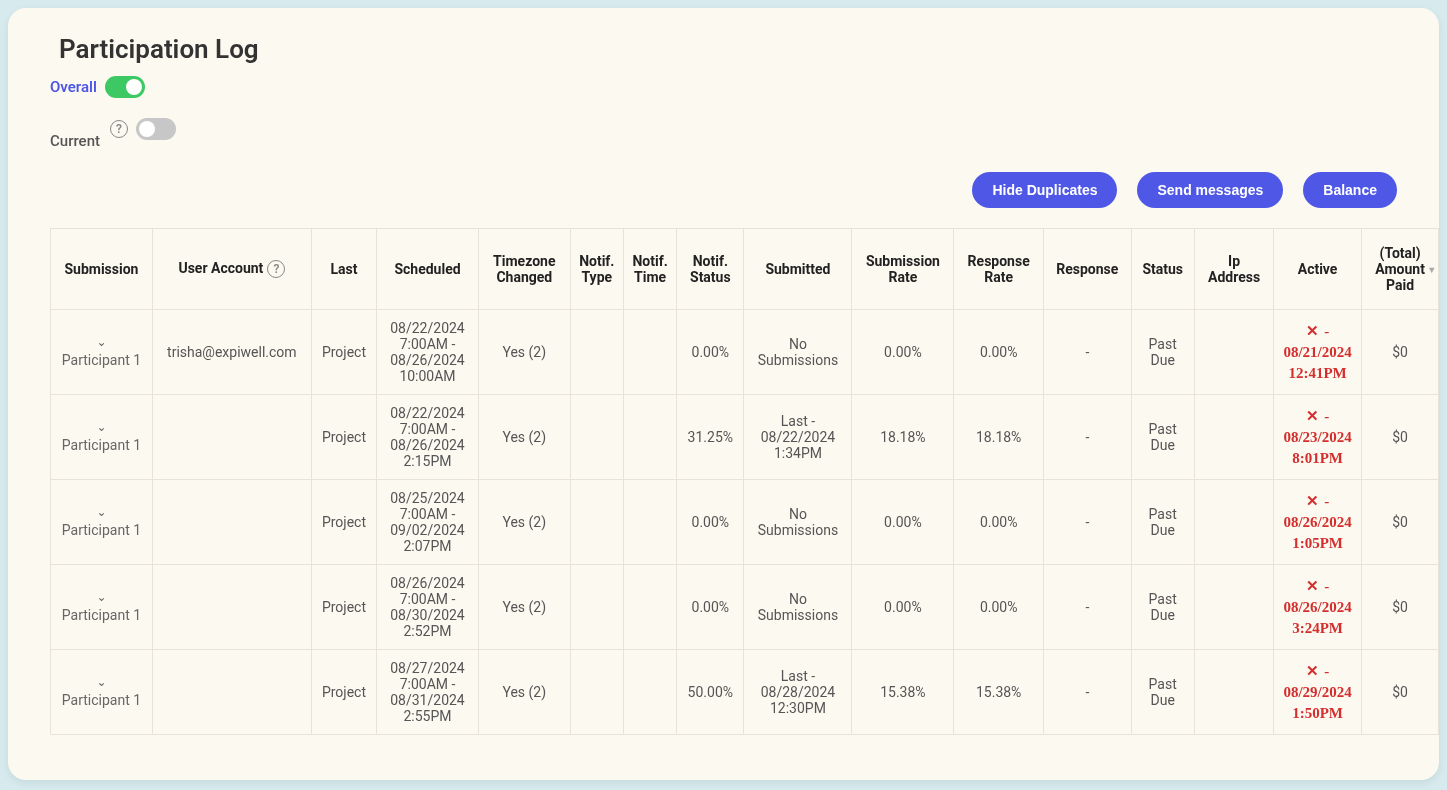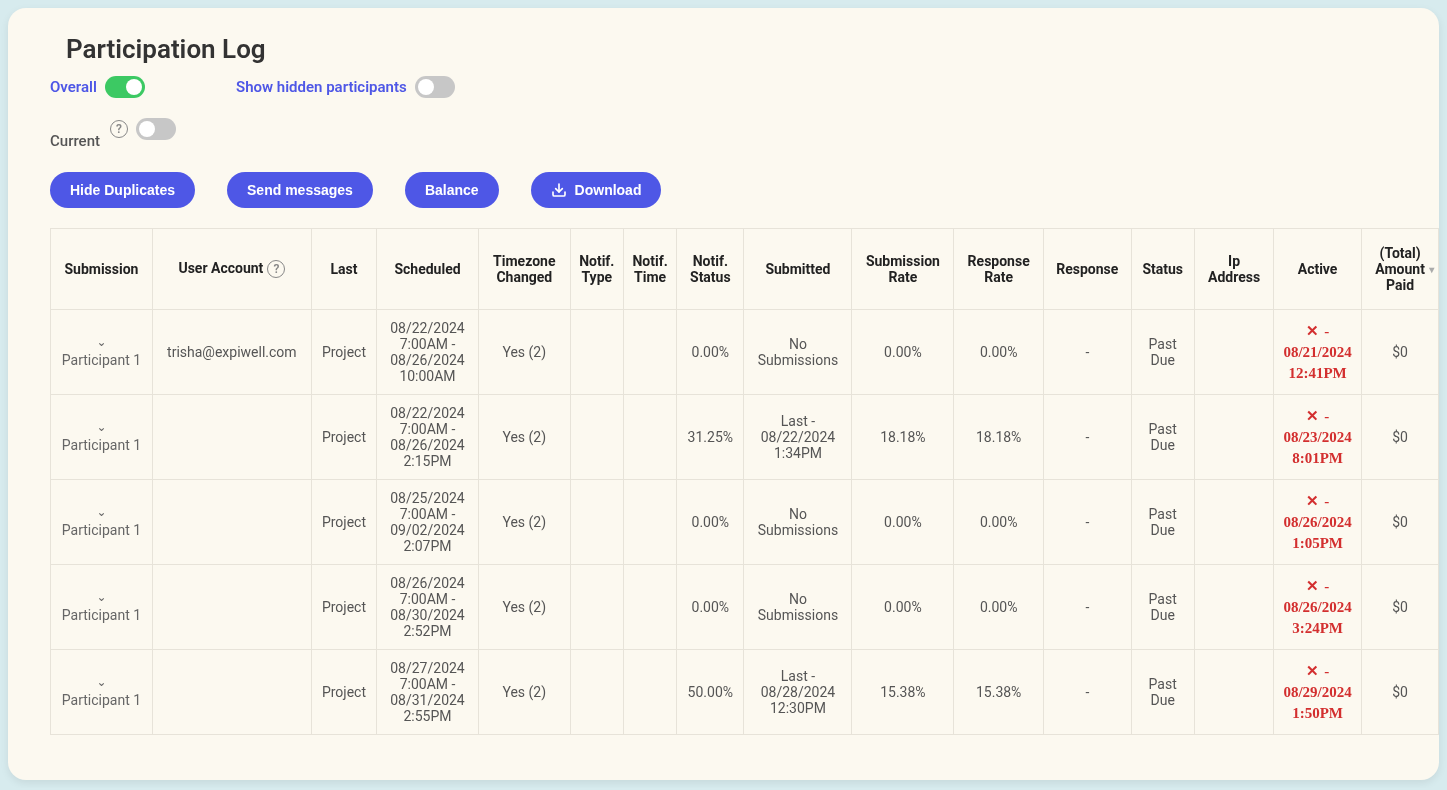--- a/index.html
+++ b/index.html
@@ -20,42 +20,42 @@
     background:var(--panel);
     margin:8px;
     border-radius:18px;
     min-height:772px;
     padding:26px 0 10px 0;
     overflow:hidden;
     position:relative;
     box-shadow: 0 3px 8px rgba(0,0,0,0.08);
   }
   .header-area{padding:0 42px;}
-  .title{font-size:26px;font-weight:600;color:#333;margin:0 0 10px 16px;}
+  .title{font-size:26px;font-weight:600;color:#333;margin:0 0 10px 9px;}
   .toggle-row{display:flex;gap:60px;align-items:flex-start;margin:12px 0;}
   .toggle-group{display:flex;align-items:center;gap:8px;font-size:15px;font-weight:600;}
   .toggle-label-primary{color:var(--primary);}
   .toggle-label-muted{color:#555;font-weight:500;margin-top:24px;}
   .toggle{
     width:40px;height:22px;border-radius:22px;position:relative;cursor:pointer;
     display:inline-block;
   }
   .toggle .knob{
     width:16px;height:16px;border-radius:50%;background:#fff;position:absolute;top:3px;
   }
   .toggle.on{background:var(--green);}
   .toggle.on .knob{right:3px;}
   .toggle.off{background:var(--grey-toggle);}
   .toggle.off .knob{left:3px;}
   .help-icon{
     display:inline-flex;align-items:center;justify-content:center;
     width:18px;height:18px;border-radius:50%;border:1.5px solid #888;color:#888;
     font-size:12px;font-weight:600;line-height:1;margin-left:2px;
   }
-  .btn-row{display:flex;gap:32px;margin:22px 0 18px 0;}
+  .btn-row{display:flex;gap:20px;margin:22px 0 18px 0;justify-content:flex-end;}
   .btn{
     background:var(--primary);color:#fff;border:none;border-radius:22px;padding:10px 20px;
     font-size:14px;font-weight:600;cursor:pointer;display:inline-flex;align-items:center;gap:8px;
   }
   .btn-row-2{margin-top:0;}
   .dl-icon{width:16px;height:16px;}
   .table-wrap{
     overflow-x:auto;
     margin-top:20px;
     padding-left:42px;
@@ -123,42 +123,26 @@
             </span>
         </div>
         <div class="toggle-group">
           <span class="toggle-label-muted">Current</span>
           <span class="help-icon">?</span>
           <span class="toggle off">
               <span class="knob"></span>
             </span>
         </div>
       </div>
-      <div style="align-self:flex-start;">
-        <div class="toggle-group">
-          <span class="toggle-label-primary">Show hidden participants</span>
-          <span class="toggle off">
-              <span class="knob"></span>
-            </span>
-        </div>
-      </div>
     </div>
 
     <div class="btn-row">
       <button class="btn">Hide Duplicates</button>
       <button class="btn">Send messages</button>
       <button class="btn">Balance</button>
-      <button class="btn">
-        <svg class="dl-icon" viewBox="0 0 24 24" fill="none" stroke="currentColor" stroke-width="2.5" stroke-linecap="round" stroke-linejoin="round">
-          <path d="M21 15v4a2 2 0 0 1-2 2H5a2 2 0 0 1-2-2v-4"></path>
-          <polyline points="7 10 12 15 17 10"></polyline>
-          <line x1="12" y1="15" x2="12" y2="3"></line>
-        </svg>
-        <span>Download</span>
-      </button>
     </div>
   </div>
 
   <div class="table-wrap">
     <table>
       <colgroup>
         <col class="col-participant">
           <col class="col-user">
           <col class="col-item">
           <col class="col-scheduled">

